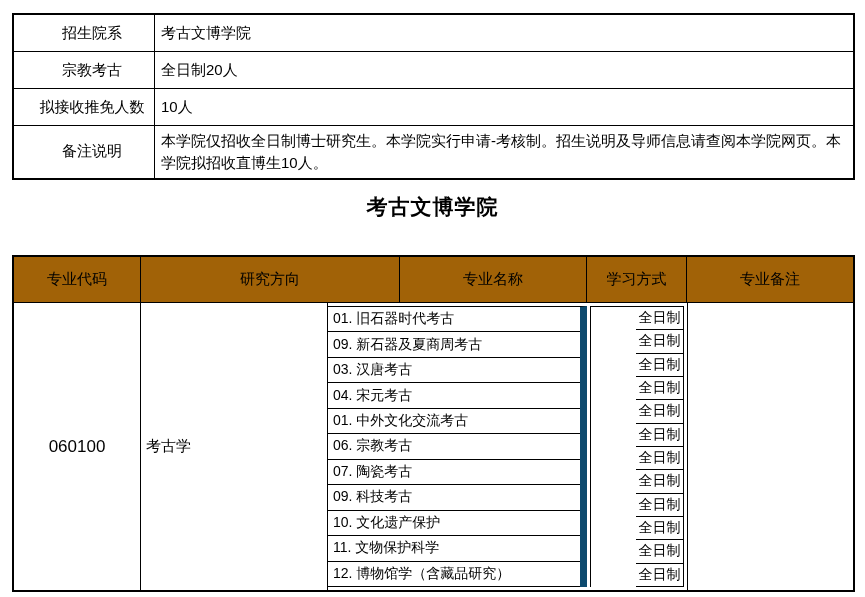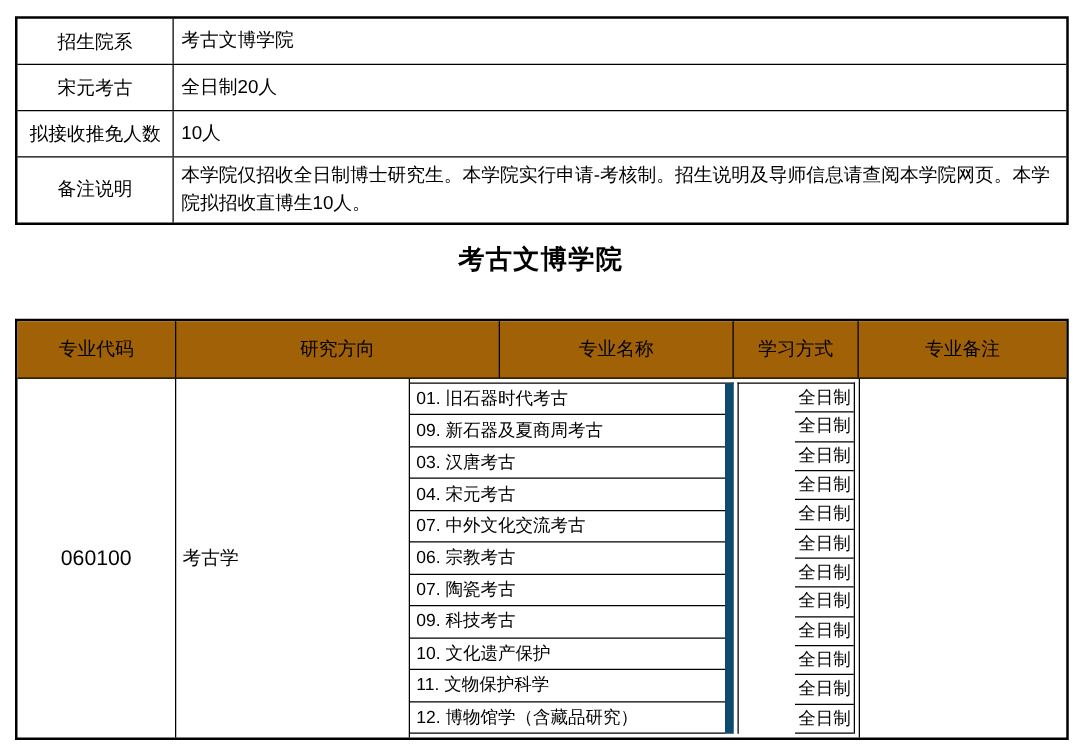--- a/index.html
+++ b/index.html
@@ -13,21 +13,21 @@
   
   .info-table {
     position: absolute; left: 12px; top: 13px; width: 843px;
     border: 2px solid #000; background: #fff;
   }
   .info-row { display: flex; border-bottom: 1px solid #000; min-height: 37px; align-items: stretch; }
   .info-row:last-child { border-bottom: 0; }
   .info-label {
     flex: 0 0 125px; border-right: 1px solid #000;
     display: flex; align-items: center; justify-content: center;
-    font-size: 15px; text-align: center; padding: 2px;
+    font-size: 15px; text-align: center; padding: 2px; margin-left: 16px;
   }
   .info-value {
     flex: 1; display: flex; align-items: center;
     padding: 4px 8px 4px 6px; font-size: 15px; line-height: 1.45;
   }
 
   
   .section-title {
     position: absolute; top: 193px; left: 0; width: 100%;
     text-align: center; font-size: 21px; font-weight: bold; letter-spacing: 1px;
@@ -81,21 +81,21 @@
 <body>
 
 <div class="page">
 
   <div class="info-table">
     <div class="info-row">
       <div class="info-label">招生院系</div>
       <div class="info-value">考古文博学院</div>
     </div>
     <div class="info-row">
-      <div class="info-label">宋元考古</div>
+      <div class="info-label">宗教考古</div>
       <div class="info-value">全日制20人</div>
     </div>
     <div class="info-row">
       <div class="info-label">拟接收推免人数</div>
       <div class="info-value">10人</div>
     </div>
     <div class="info-row">
       <div class="info-label">备注说明</div>
       <div class="info-value">本学院仅招收全日制博士研究生。本学院实行申请-考核制。招生说明及导师信息请查阅本学院网页。本学院拟招收直博生10人。</div>
     </div>
@@ -114,21 +114,21 @@
 
     <div class="mt-body">
       <div class="col-code">060100</div>
       <div class="col-name">考古学</div>
 
       <div class="dirs-col">
         <div class="dir-cell">01. 旧石器时代考古</div>
         <div class="dir-cell">09. 新石器及夏商周考古</div>
         <div class="dir-cell">03. 汉唐考古</div>
         <div class="dir-cell">04. 宋元考古</div>
-        <div class="dir-cell">07. 中外文化交流考古</div>
+        <div class="dir-cell">01. 中外文化交流考古</div>
         <div class="dir-cell">06. 宗教考古</div>
         <div class="dir-cell">07. 陶瓷考古</div>
         <div class="dir-cell">09. 科技考古</div>
         <div class="dir-cell">10. 文化遗产保护</div>
         <div class="dir-cell">11. 文物保护科学</div>
         <div class="dir-cell">12. 博物馆学（含藏品研究）</div>
       </div>
 
       <div class="mode-col">
         <div class="mode-cell">全日制</div>

